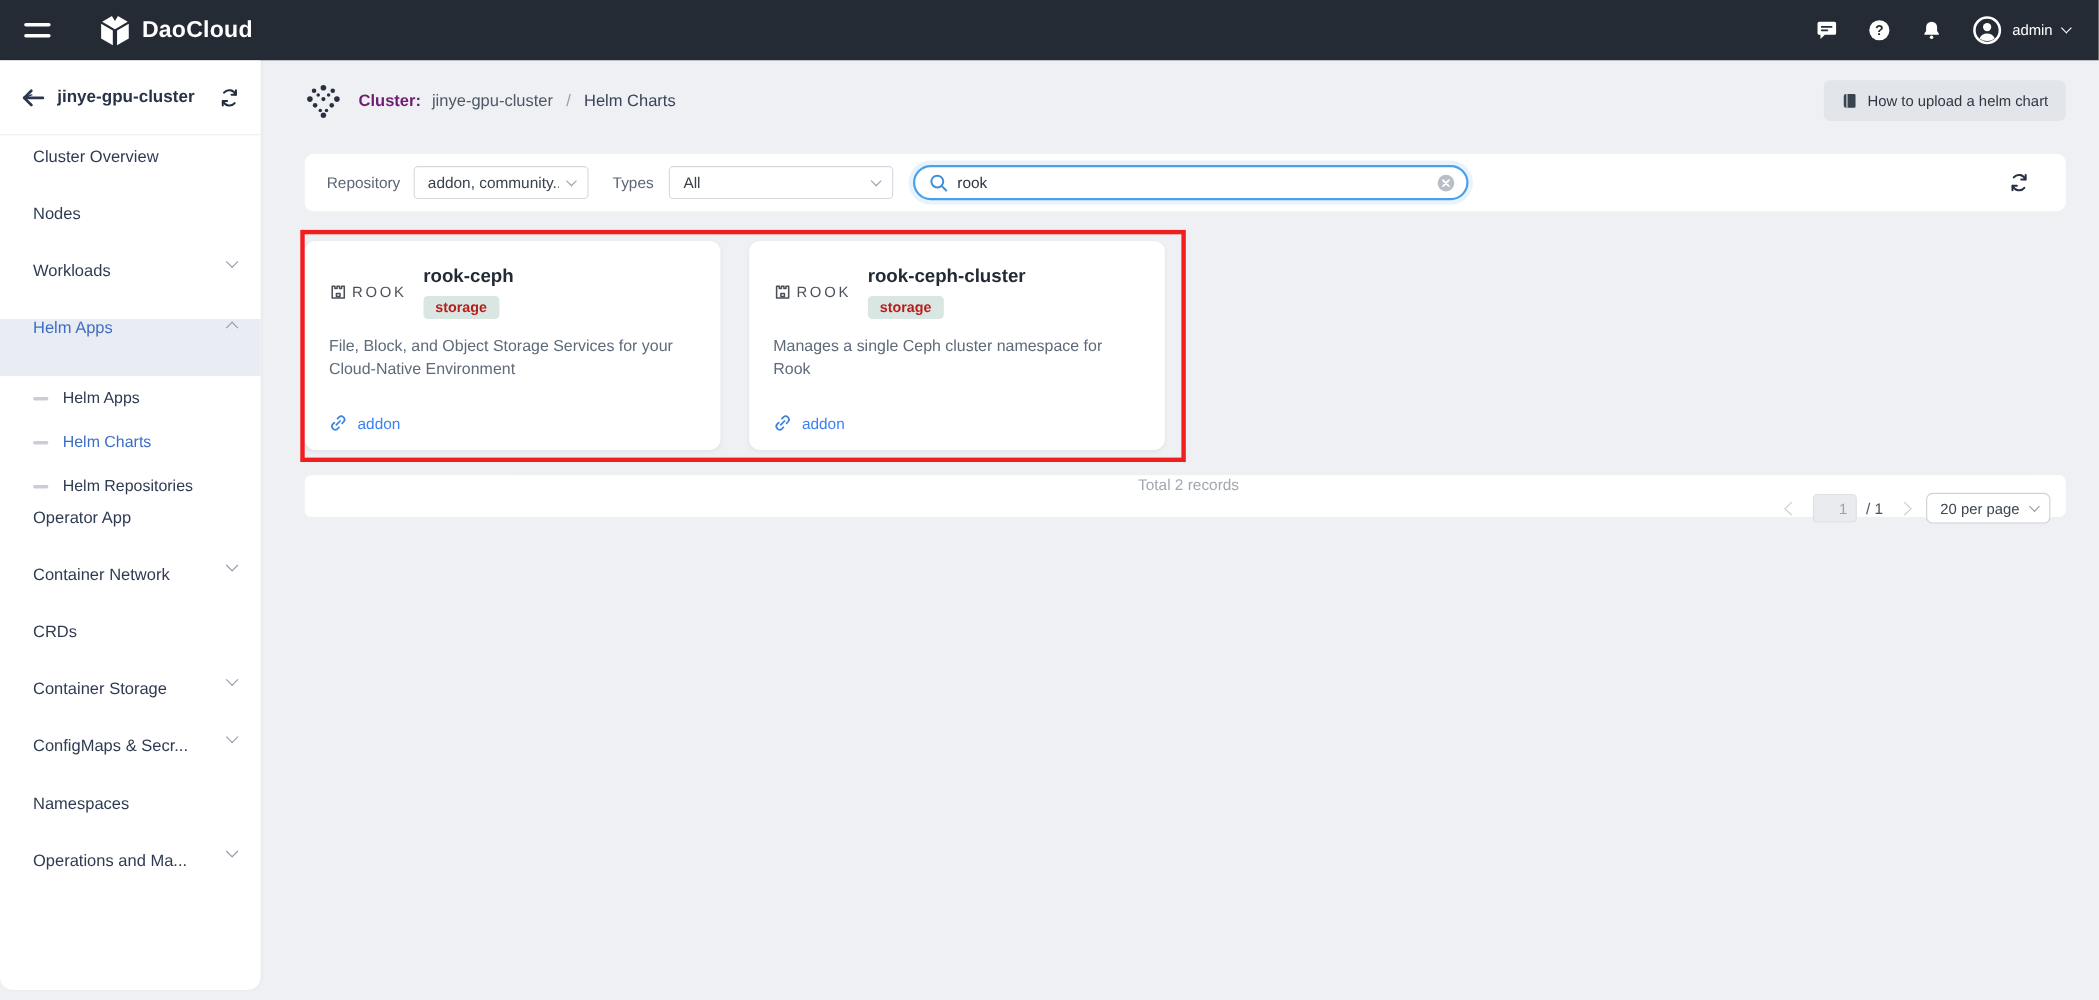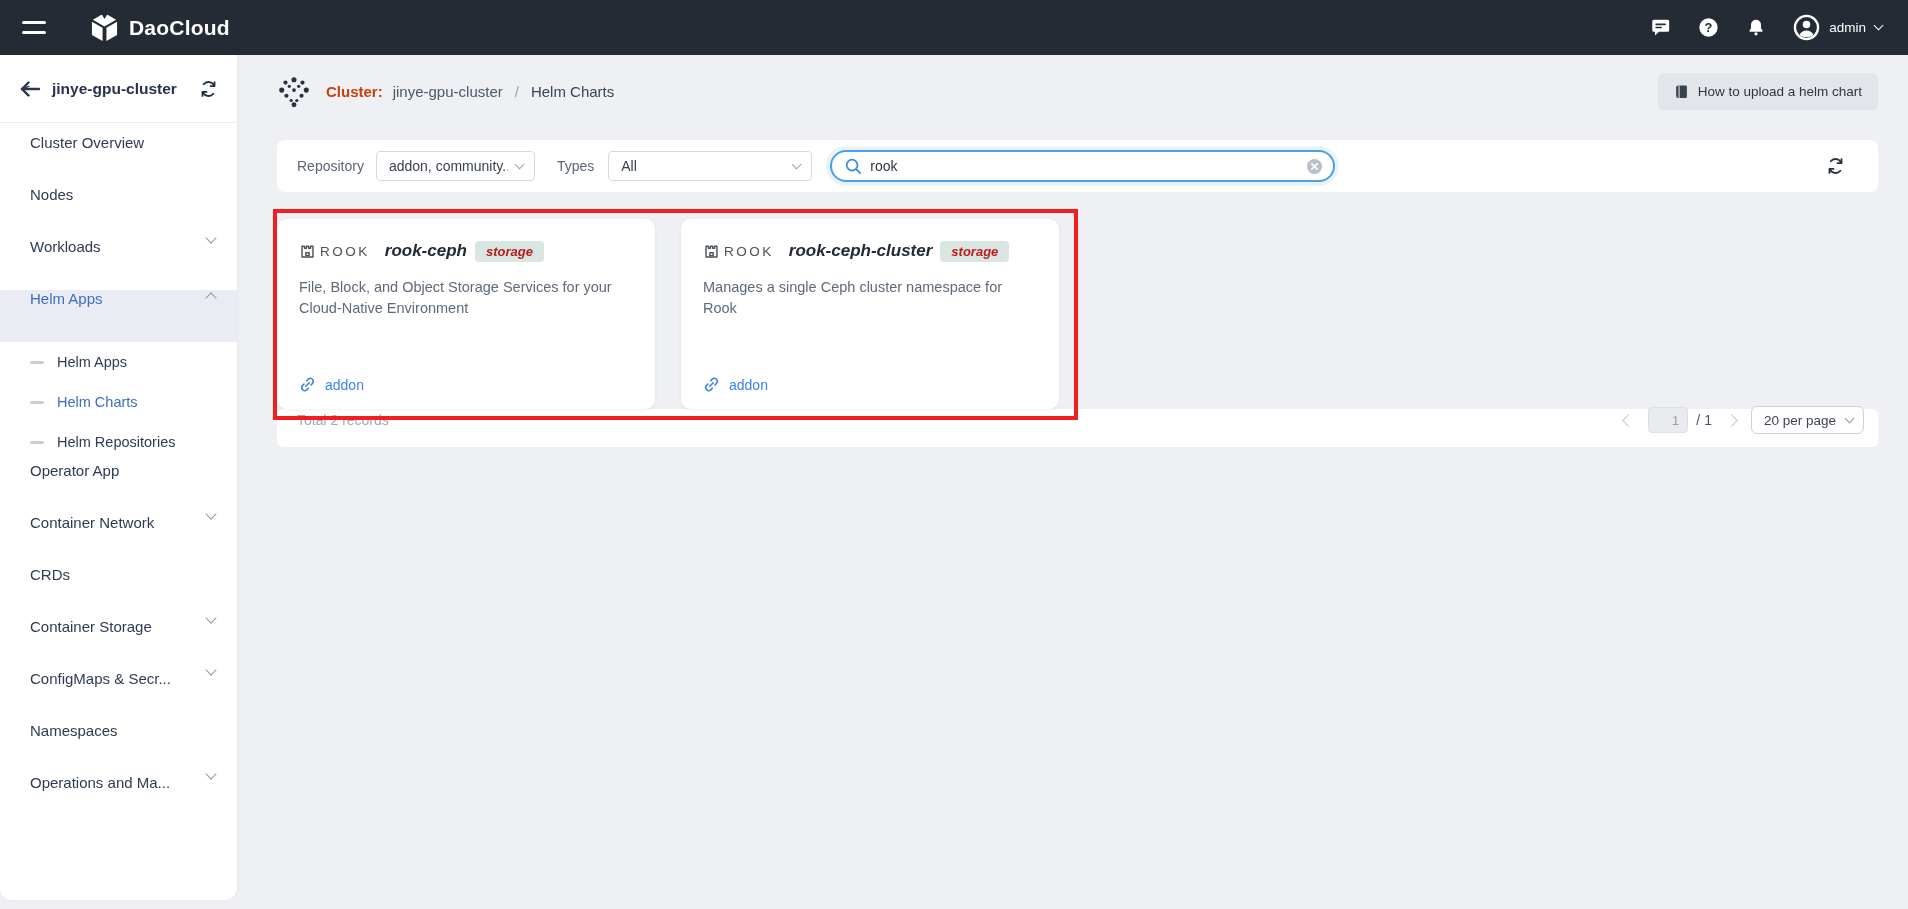--- a/index.html
+++ b/index.html
@@ -53,21 +53,21 @@
   .nav-sub { height:40px; display:flex; align-items:center; padding-left:30px;
     font-size:14.5px; color:#2f3b52; cursor:pointer; }
   .nav-sub .dash { width:14px; height:3px; border-radius:2px; background:#c9ced6; margin-right:13px; flex:none; }
   .nav-sub.active .lbl { color:#3d6ec6; }
 
   
   main { flex:1; padding:18px 30px 0 40px; }
 
   .crumb-row { display:flex; align-items:center; justify-content:space-between; height:37px; }
   .crumb { display:flex; align-items:center; gap:10px; }
-  .crumb-label { font-weight:700; font-size:15px; color:#c2410c; margin-left:5px; }
+  .crumb-label { font-weight:700; font-size:15px; color:#701a75; margin-left:5px; }
   .crumb-cluster { font-size:15px; color:#4d5869; }
   .crumb-sep { font-size:15px; color:#98a0ac; margin:0 2px; }
   .crumb-page { font-size:15px; color:#39445a; }
   .help-btn { height:37px; background:#e2e5ea; border:none; border-radius:6px;
     padding:0 16px; display:flex; align-items:center; gap:9px;
     font-size:13.5px; color:#2f3744; cursor:pointer; }
 
   .filter-bar { margin-top:30px; height:52px; background:#fff; border-radius:8px;
     display:flex; align-items:center; padding:12px 20px; gap:12px; }
   .f-label { font-size:14px; color:#5b6575; }
@@ -90,30 +90,30 @@
   .cards-region { margin-top:27px; position:relative; width:-moz-fit-content; width:fit-content; }
   .highlight-rect { position:absolute; left:-4px; top:-10px; width:805px; height:211px;
     border:4px solid #f21d1d; pointer-events:none; z-index:2; }
   .cards-row { display:flex; gap:26px; }
   .chart-card { width:378px; height:190px; background:#fff; border-radius:10px;
     box-shadow:0 1px 4px rgba(20,30,50,.06); padding:22px 22px 16px;
     display:flex; flex-direction:column; cursor:pointer; }
   .card-top { display:flex; align-items:center; gap:15px; }
   .rook-logo { display:flex; align-items:center; gap:4px; flex:none; }
   .rook-logo .txt { font-size:13.5px; letter-spacing:2.5px; color:#4b5158; font-weight:500; }
-  .card-head { display:flex; flex-direction:row; gap:8px;font-style:italic; }
+  .card-head { display:flex; flex-direction:column; gap:8px; }
   .card-head h3 { margin:0; font-size:17px; font-weight:700; color:#222a36; }
   .tag { align-self:flex-start; background:#d9e6e2; color:#b91c1c;
     font-size:13px; font-weight:600; padding:3px 11px; border-radius:4px; }
   .desc { margin:15px 0 0; font-size:14.5px; line-height:1.45; color:#5f6a79; flex:1; }
   .repo-row { display:flex; align-items:center; gap:9px; font-size:14px; color:#3b82f6; }
 
   
-  .pagination { height:38px; background:#fff; border-radius:6px;
-    display:flex; align-items:center; padding:0 14px 16px 20px; }
+  .pagination { margin-top:23px; height:38px; background:#fff; border-radius:6px;
+    display:flex; align-items:center; padding:0 14px 16px 20px;flex-direction:column; }
   .total { font-size:14px; color:#a0a8b1; }
   .pager { margin-left:auto; display:flex; align-items:center; gap:15px; }
   .pg-btn { background:none; border:none; padding:0; cursor:pointer; display:flex; align-items:center; }
   .pg-chev { width:9px; height:9px; border-right:1.8px solid #c3c9d0; border-bottom:1.8px solid #c3c9d0; display:inline-block; }
   .pg-chev.left { transform:rotate(135deg); }
   .pg-chev.right { transform:rotate(-45deg); }
   .page-box { width:40px; height:26px; background:#e9ebef; border:1px solid #dcdfe4;
     border-radius:4px; display:flex; align-items:center; justify-content:flex-end;
     padding-right:8px; font-size:13.5px; color:#9aa1ab; }
   .page-total { font-size:14px; color:#4a5465; margin-left:-7px; }

